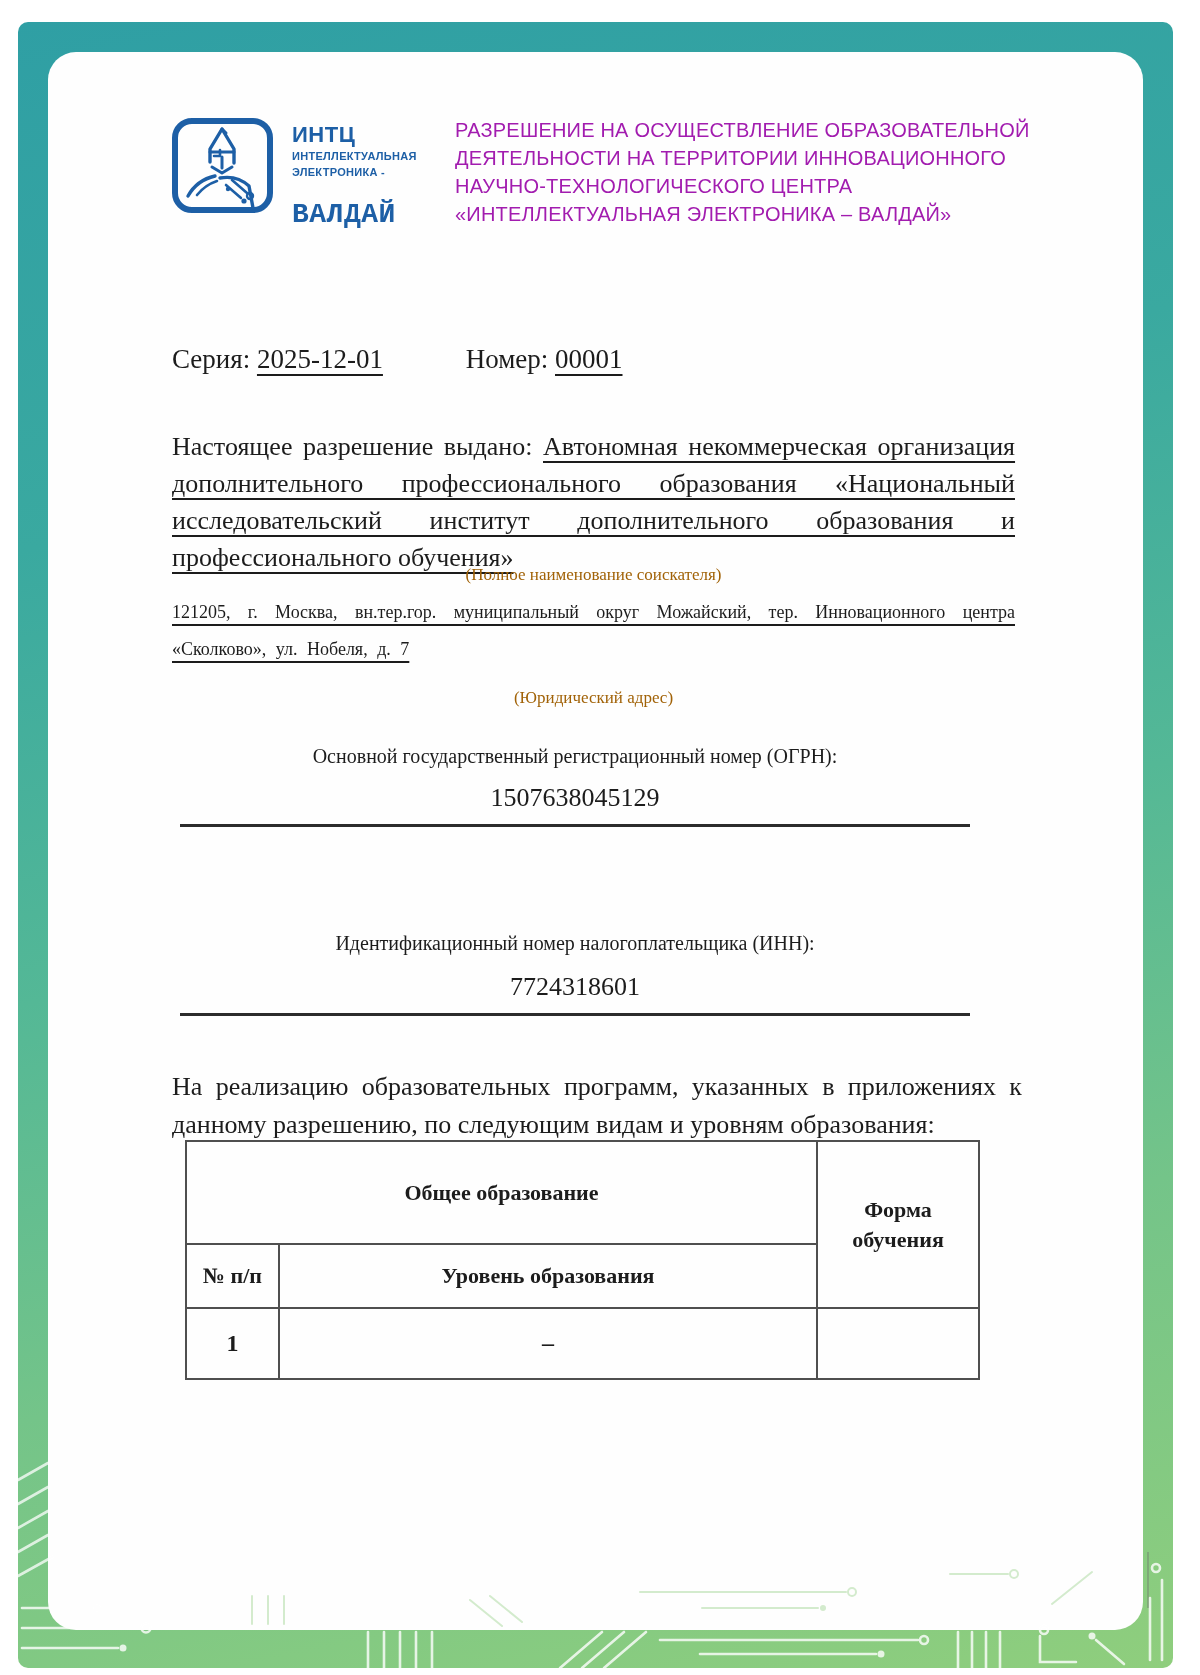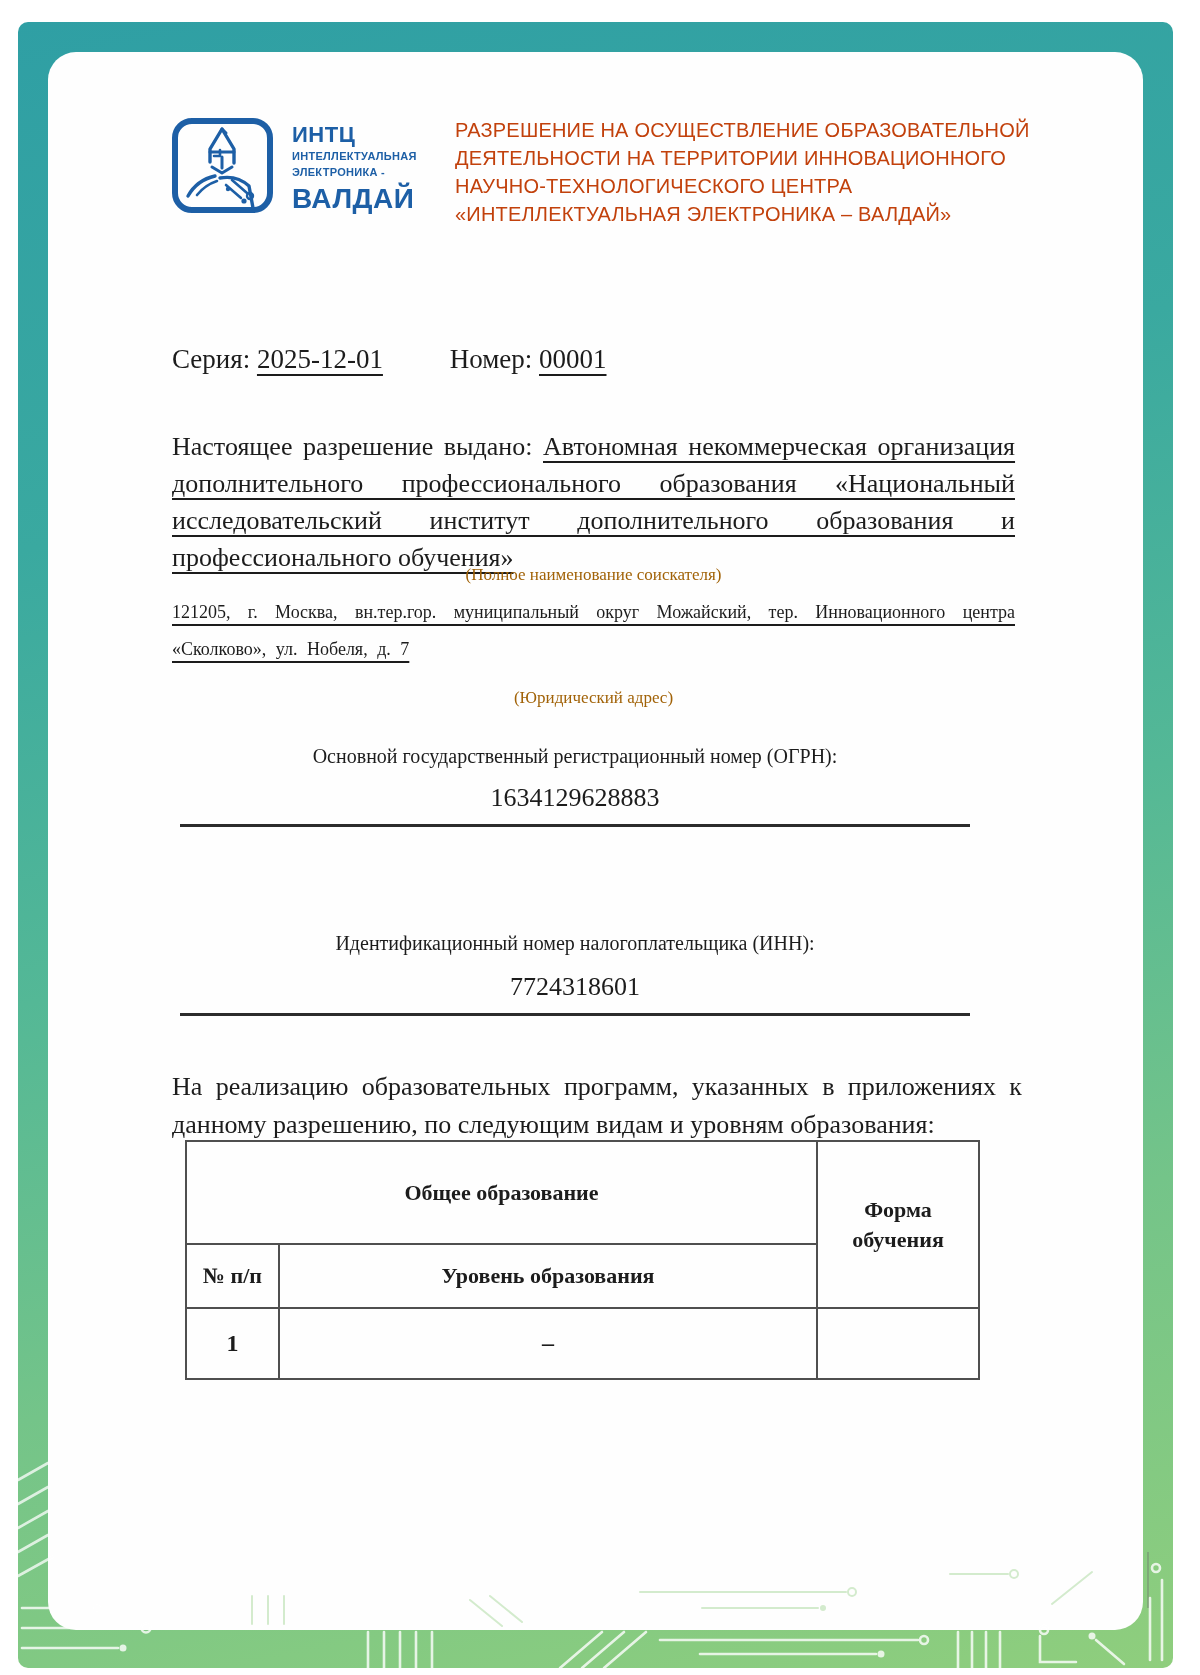--- a/index.html
+++ b/index.html
@@ -18,32 +18,32 @@
     position:absolute;left:30px;top:30px;right:30px;bottom:38px;
     background:#fefefe;border-radius:28px;
   }
   .traces{position:absolute;left:0;top:0;pointer-events:none;}
   
   .logo-svg{position:absolute;left:170px;top:116px;}
   .logo-text{position:absolute;left:292px;top:124px;color:#1d5fa6;
     font-family:"Liberation Sans","DejaVu Sans",sans-serif;line-height:1;}
   .logo-short{font-size:22px;font-weight:bold;letter-spacing:.5px;}
   .logo-line{font-size:11px;font-weight:bold;margin-top:5px;letter-spacing:.3px;}
-  .logo-name{font-size:28px;font-weight:bold;margin-top:7px;letter-spacing:.5px;}
+  .logo-name{font-size:28px;font-weight:bold;margin-top:23px;letter-spacing:.5px;font-family:Liberation Mono, monospace;}
   
   .doc-title{
     position:absolute;left:455px;top:116px;width:580px;
     font-family:"Liberation Sans","DejaVu Sans",sans-serif;
-    font-size:20px;line-height:28px;color:#c2410c;white-space:pre-line;
+    font-size:20px;line-height:28px;color:#a21caf;white-space:pre-line;
     letter-spacing:.2px;
   }
   
   .serial-row{position:absolute;left:172px;top:344px;font-size:27px;}
   .serial-group{display:inline-block;}
-  .serial-group.num{margin-left:60px;}
+  .serial-group.num{margin-left:76px;}
   .u-val{text-decoration:underline;text-decoration-thickness:2px;text-underline-offset:6px;}
   
   .p-issued{position:absolute;left:172px;top:428px;width:843px;
     font-size:26px;line-height:37px;text-align:justify;}
   .u-span{text-decoration:underline;text-decoration-thickness:2px;text-underline-offset:6px;}
   .caption{position:absolute;left:172px;width:843px;text-align:center;
     font-size:17px;color:#a16207;}
   .caption1{top:565px;}
   .caption2{top:688px;}
   .p-address{position:absolute;left:172px;top:594px;width:843px;
@@ -187,21 +187,21 @@
   <div class="p-issued">
     <span>Настоящее разрешение выдано:</span>
     <span class="u-span">Автономная некоммерческая организация дополнительного профессионального образования «Национальный исследовательский институт дополнительного образования и профессионального обучения»</span>
   </div>
   <div class="caption caption1">(Полное наименование соискателя)</div>
 
   <div class="p-address">121205, г. Москва, вн.тер.гор. муниципальный округ Можайский, тер. Инновационного центра «Сколково», ул. Нобеля, д. 7</div>
   <div class="caption caption2">(Юридический адрес)</div>
 
   <div class="num-label ogrn-label">Основной государственный регистрационный номер (ОГРН):</div>
-  <div class="num-value ogrn-value">1634129628883</div>
+  <div class="num-value ogrn-value">1507638045129</div>
 
   <div class="num-label inn-label">Идентификационный номер налогоплательщика (ИНН):</div>
   <div class="num-value inn-value">7724318601</div>
 
   <div class="p-programs">На реализацию образовательных программ, указанных в приложениях к данному разрешению, по следующим видам и уровням образования:</div>
 
   <table class="levels-table">
     <colgroup>
       <col class="col-num">
         <col class="col-level">

